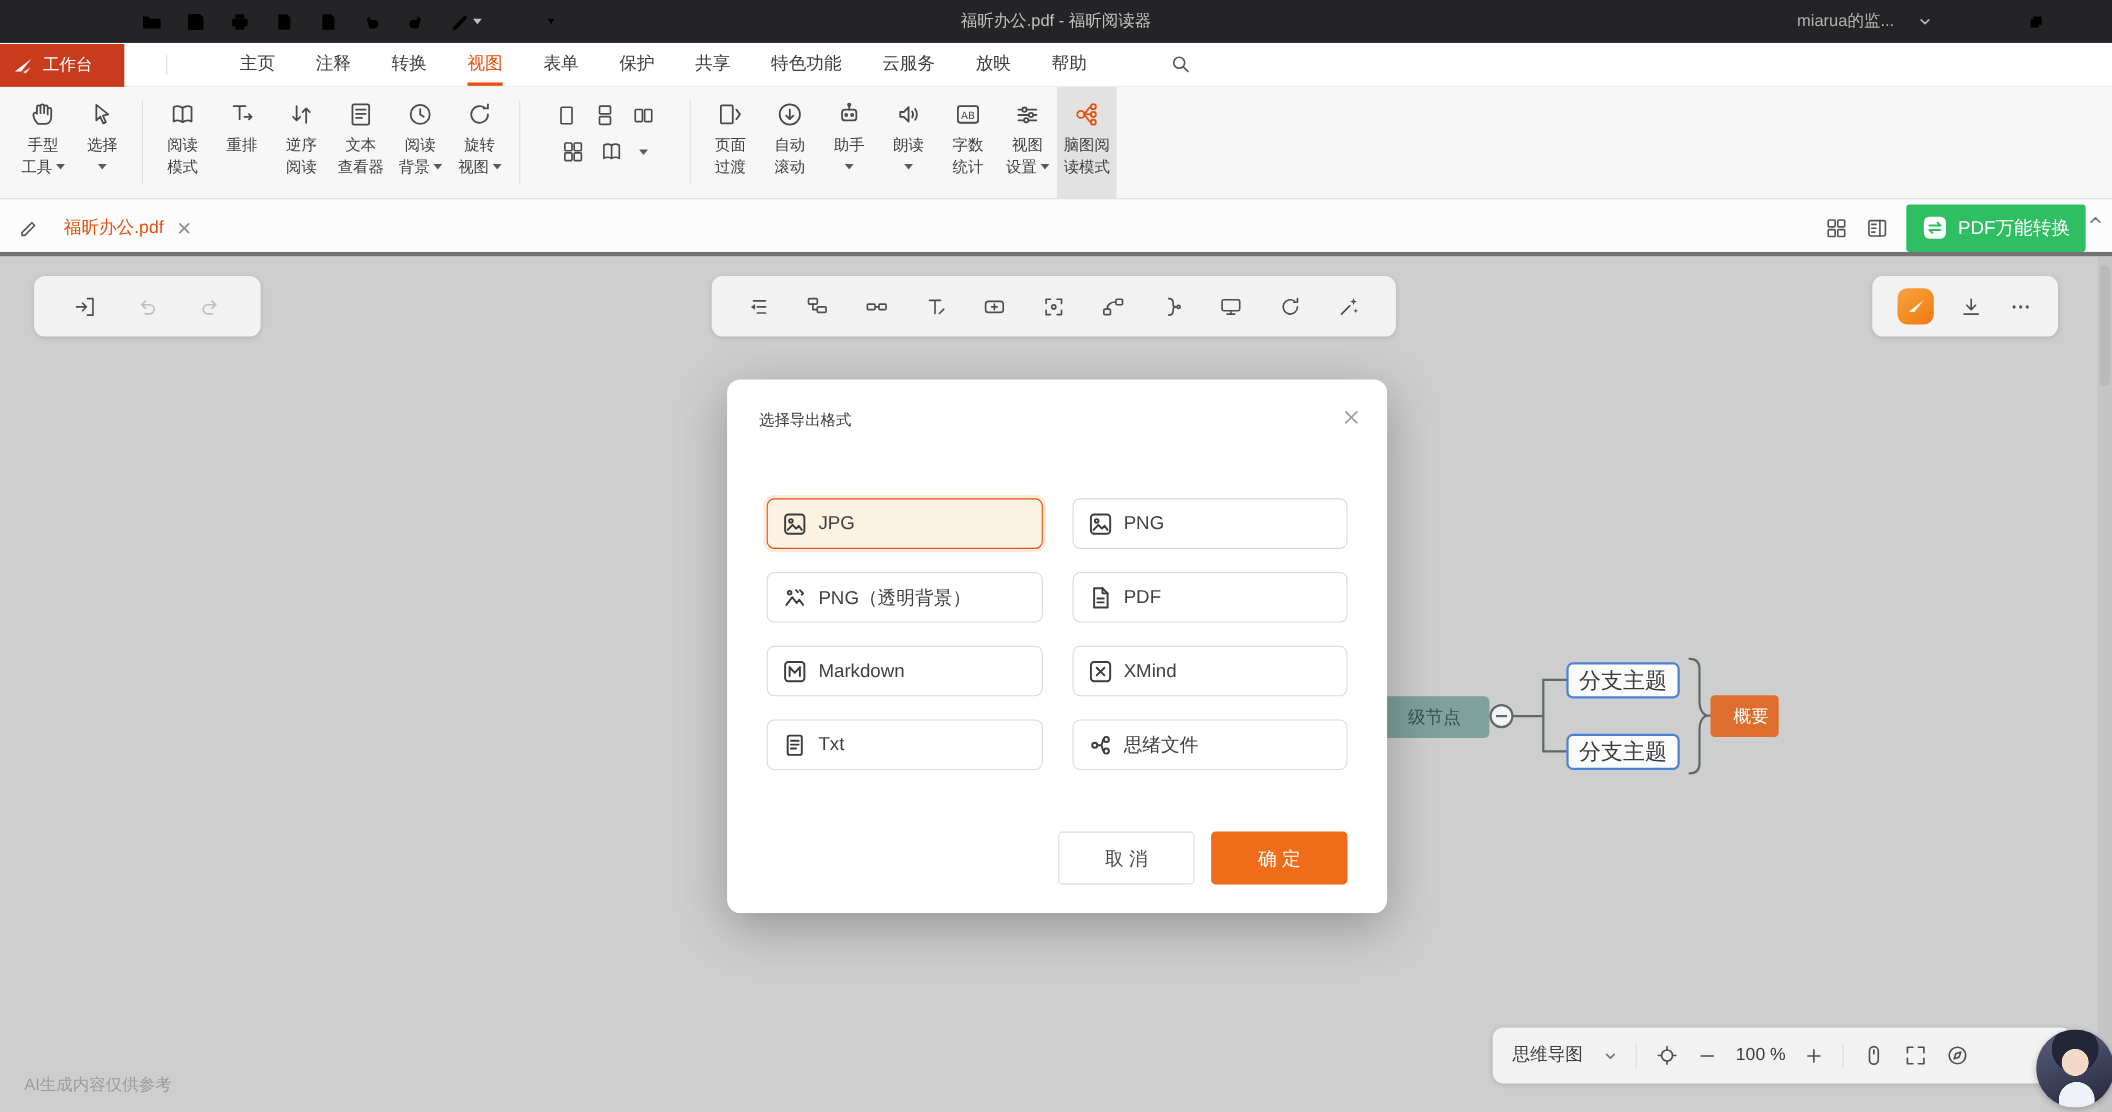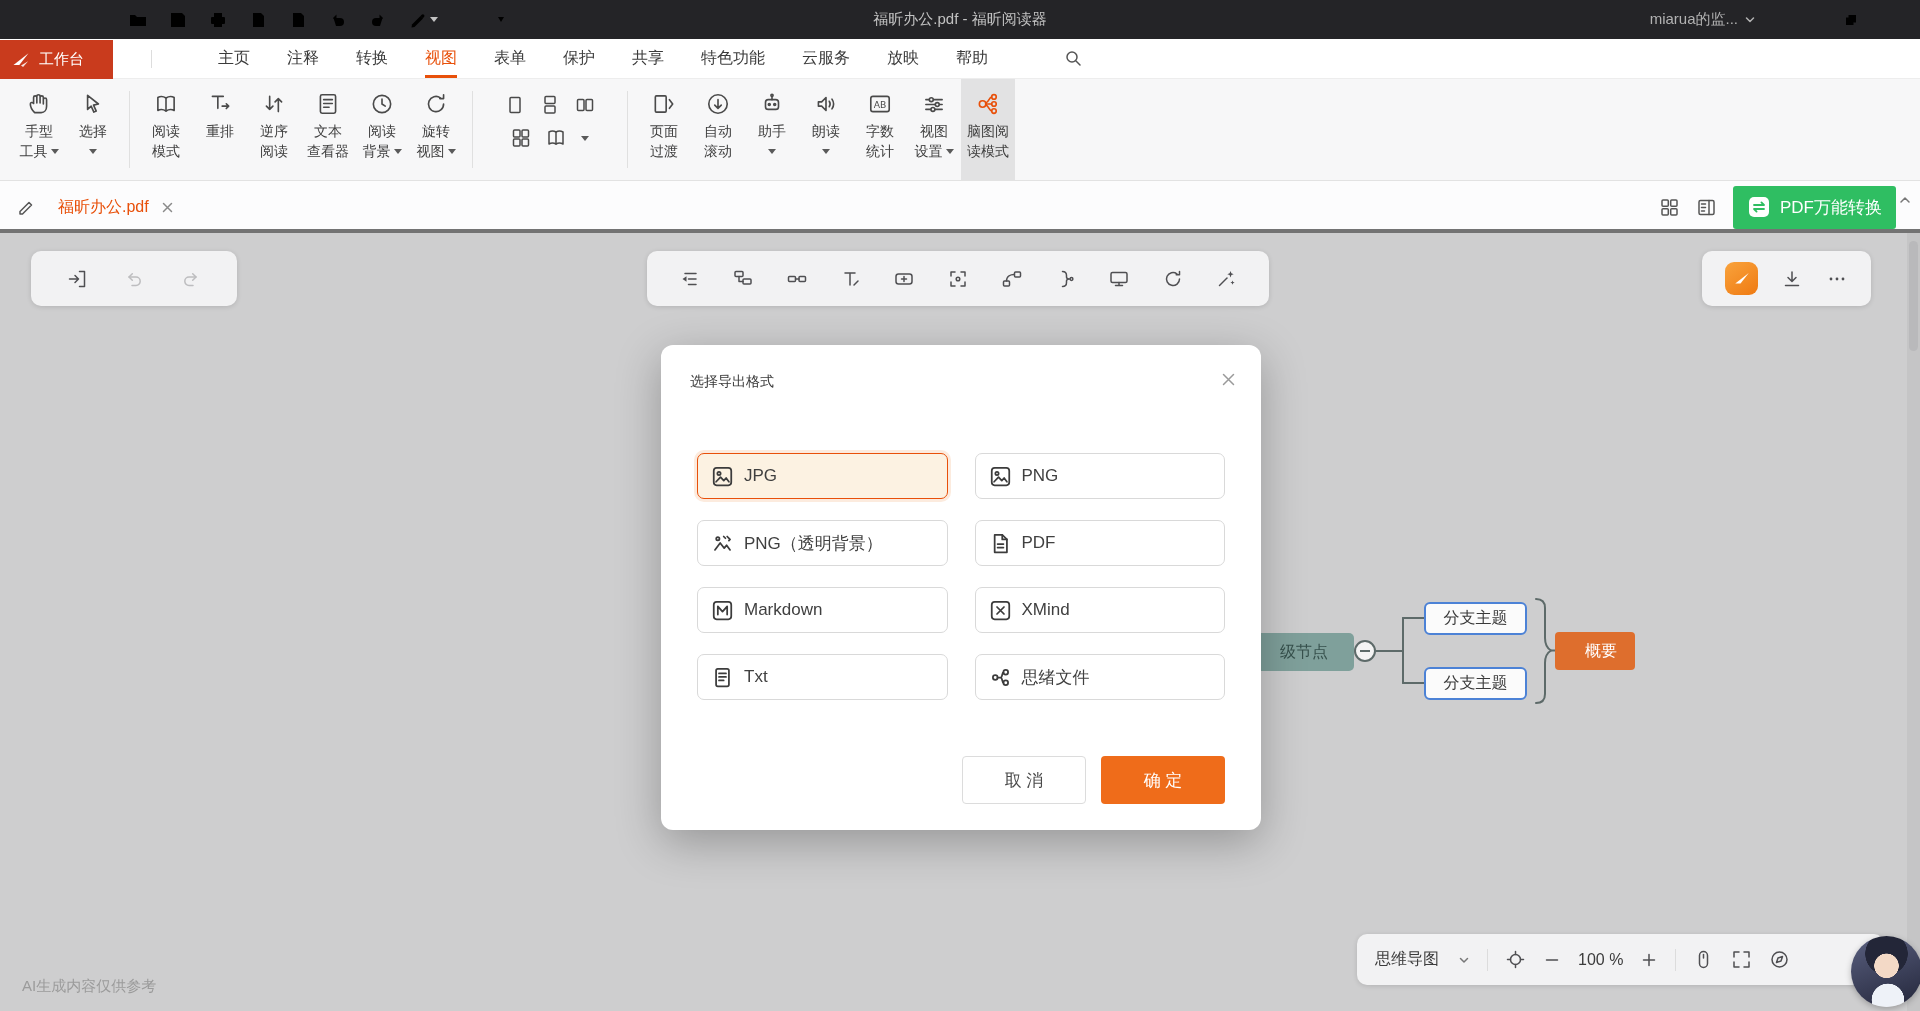--- a/index.html
+++ b/index.html
@@ -15,21 +15,21 @@
   
   .titlebar { position:absolute; left:0; top:0; width:1920px; height:39px; background:#242427; color:#c9c9c9; z-index:100; }
   .workspace { position:absolute; left:0; top:0; width:113px; height:39px; background:#c93b1d; display:flex; align-items:center; gap:8px; padding-left:11px;margin-top:40px; }
   .workspace-label { color:#fff; font-size:15px; }
   .tb-icons { position:absolute; left:128px; top:0; height:39px; display:flex; align-items:center; gap:20px; }
   .tb-btn { display:flex; align-items:center; gap:2px; color:#c3c3c3; cursor:default; }
   .tb-btn.dim { color:#6e6e70; }
   .tb-customize { margin-left:34px; }
   .window-title { position:absolute; left:0; right:0; top:0; height:39px; display:flex; align-items:center; justify-content:center; font-size:15px; color:#c2c2c2; pointer-events:none; }
   .tb-right { position:absolute; right:0; top:0; height:39px; display:flex; align-items:center; }
-  .account { display:flex; align-items:center; gap:6px; color:#b2b2b2; font-size:15px; margin-right:26px; }
+  .account { display:flex; align-items:center; gap:22px; color:#b2b2b2; font-size:15px; margin-right:26px; }
   .win-btn { width:46px; height:39px; display:flex; align-items:center; justify-content:center; color:#d0d0d0; }
 
   
   .menubar { position:absolute; left:0; top:39px; width:1920px; height:40px; background:#ffffff; border-bottom:1px solid #ededed; display:flex; align-items:stretch; padding-left:24px; z-index:99;gap:48px; }
   .mb-left { display:flex; align-items:center; gap:11px; }
   .mb-file { font-size:16px; color:#333; }
   .mb-sep { width:1px; height:18px; background:#ddd; margin:auto 18px; }
   .menu-items { display:flex; align-items:stretch; gap:37px; }
   .menu-item { display:flex; align-items:center; font-size:16px; color:#3b3b3b; border-bottom:3px solid transparent; padding-top:3px; }
   .menu-item.active { color:#e8500a; border-bottom-color:#e8500a; }
@@ -83,24 +83,24 @@
       radial-gradient(circle at 52% 90%, #eef2f8 0 16px, rgba(0,0,0,0) 16.5px),
       radial-gradient(circle at 50% 25%, #232638 0 21px, rgba(0,0,0,0) 21.5px),
       linear-gradient(160deg,#5a6080,#23263a);
   }
 
   
   .mm-wires { position:absolute; inset:0; z-index:2; pointer-events:none; }
   .node-level { position:absolute; left:1246px; top:400px; width:108px; height:38px; background:#7fa09b; border-radius:5px; display:flex; align-items:center; justify-content:flex-end; padding-right:26px; font-size:16px; color:#37514d; z-index:3; }
   .node-collapse { position:absolute; left:1354px; top:407px; width:22px; height:22px; border-radius:50%; background:#f4f4f4; border:2px solid #5d6a69; z-index:3; display:flex; align-items:center; justify-content:center; }
   .node-collapse::after { content:""; width:10px; height:2px; background:#5d6a69; display:block; }
-  .node-branch { position:absolute; width:103px; height:33px; background:#fbfbfb; border:2px solid #4c82d6; border-radius:6px; display:flex; align-items:center; justify-content:center; font-size:16px; color:#3a3a3a; z-index:3; }
+  .node-branch { position:absolute; width:103px; height:33px; background:#fbfbfb; border:2px solid #4c82d6; border-radius:6px; display:flex; align-items:center; justify-content:center; font-size:20px; color:#3a3a3a; z-index:3; }
   .branch-1 { left:1424px; top:369px; }
   .branch-2 { left:1424px; top:434px; }
-  .node-summary { position:absolute; left:1555px; top:399px; width:80px; height:38px; background:#de6e2d; border-radius:4px; display:flex; align-items:center; justify-content:center; font-size:16px; color:#fff; z-index:3;padding-left:12px; }
+  .node-summary { position:absolute; left:1555px; top:399px; width:62px; height:38px; background:#de6e2d; border-radius:4px; display:flex; align-items:center; justify-content:center; font-size:16px; color:#fff; z-index:3;padding-left:12px; }
 
   
   .dialog { position:absolute; left:661px; top:345px; width:600px; height:485px; background:#fff; border-radius:12px; box-shadow:0 12px 45px rgba(0,0,0,0.28); z-index:60; }
   .dialog-title { position:absolute; left:29px; top:28px; font-size:14px; color:#3a3a3a; }
   .dialog-close { position:absolute; right:24px; top:26px; color:#9a9a9a; }
   .opt-grid { position:absolute; left:36px; right:36px; top:108px; display:grid; grid-template-columns:1fr 1fr; column-gap:27px; row-gap:21px; }
   .opt { height:46px; border:1px solid #d9d9d9; border-radius:7px; background:#fff; display:flex; align-items:center; gap:11px; padding-left:14px; font-size:17px; color:#404040; }
   .opt.selected { border-color:#e8500a; background:#fcf2e2; box-shadow:0 0 0 3px rgba(238,130,50,0.16); }
   .opt .ic { color:#3c3c3c; }
   .dialog-footer { position:absolute; right:36px; bottom:26px; display:flex; gap:15px;padding-left:44px; }

